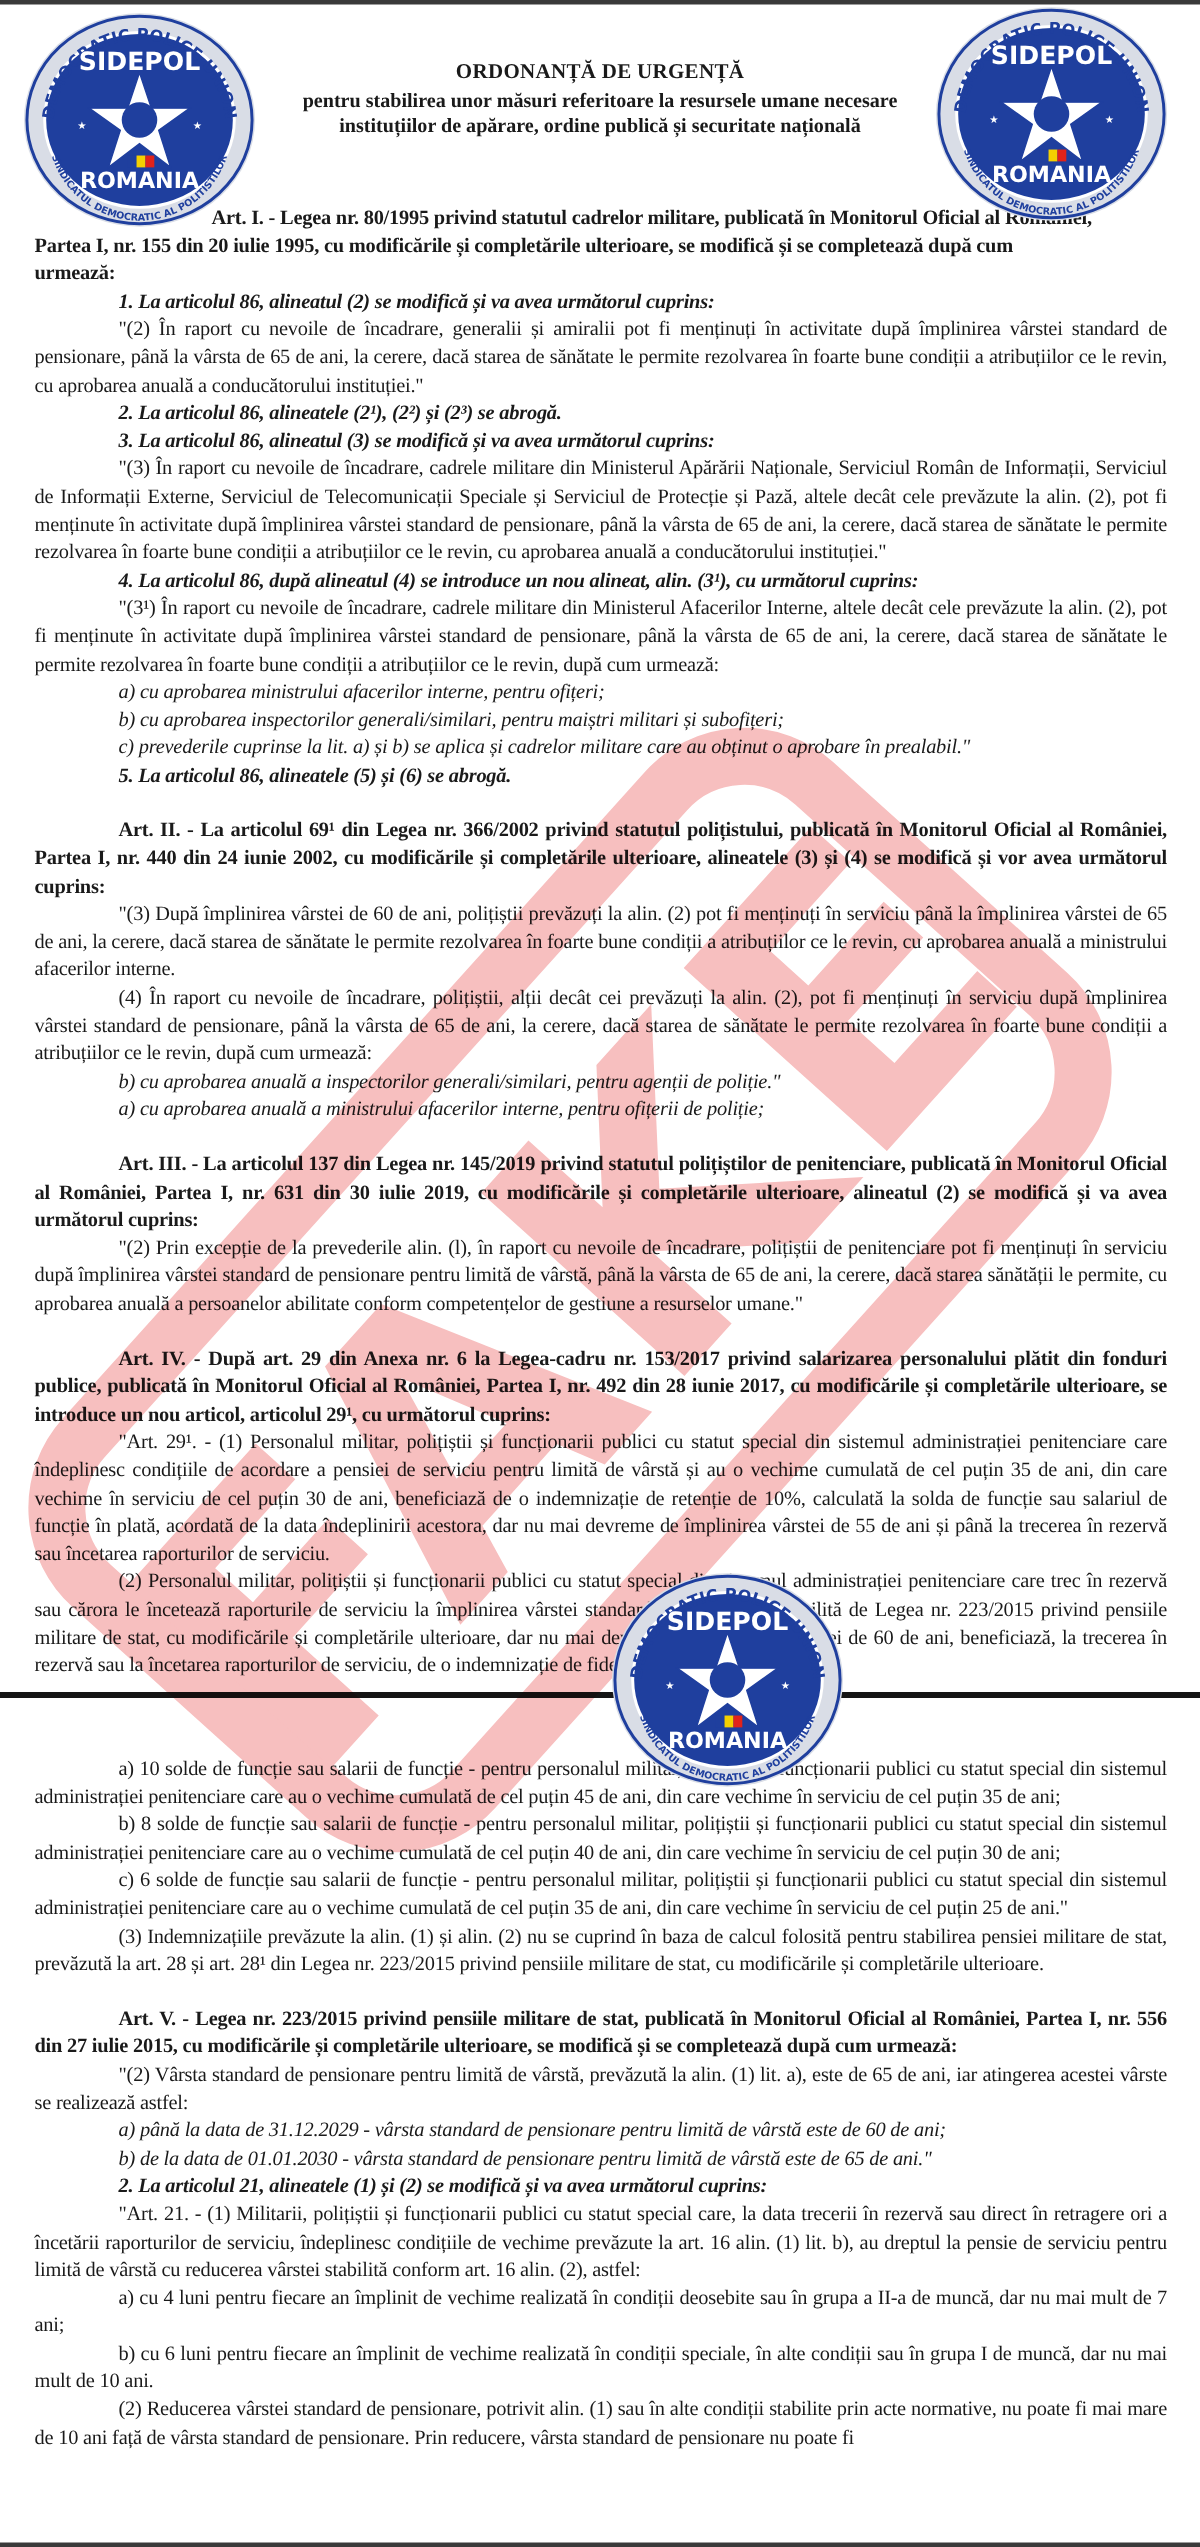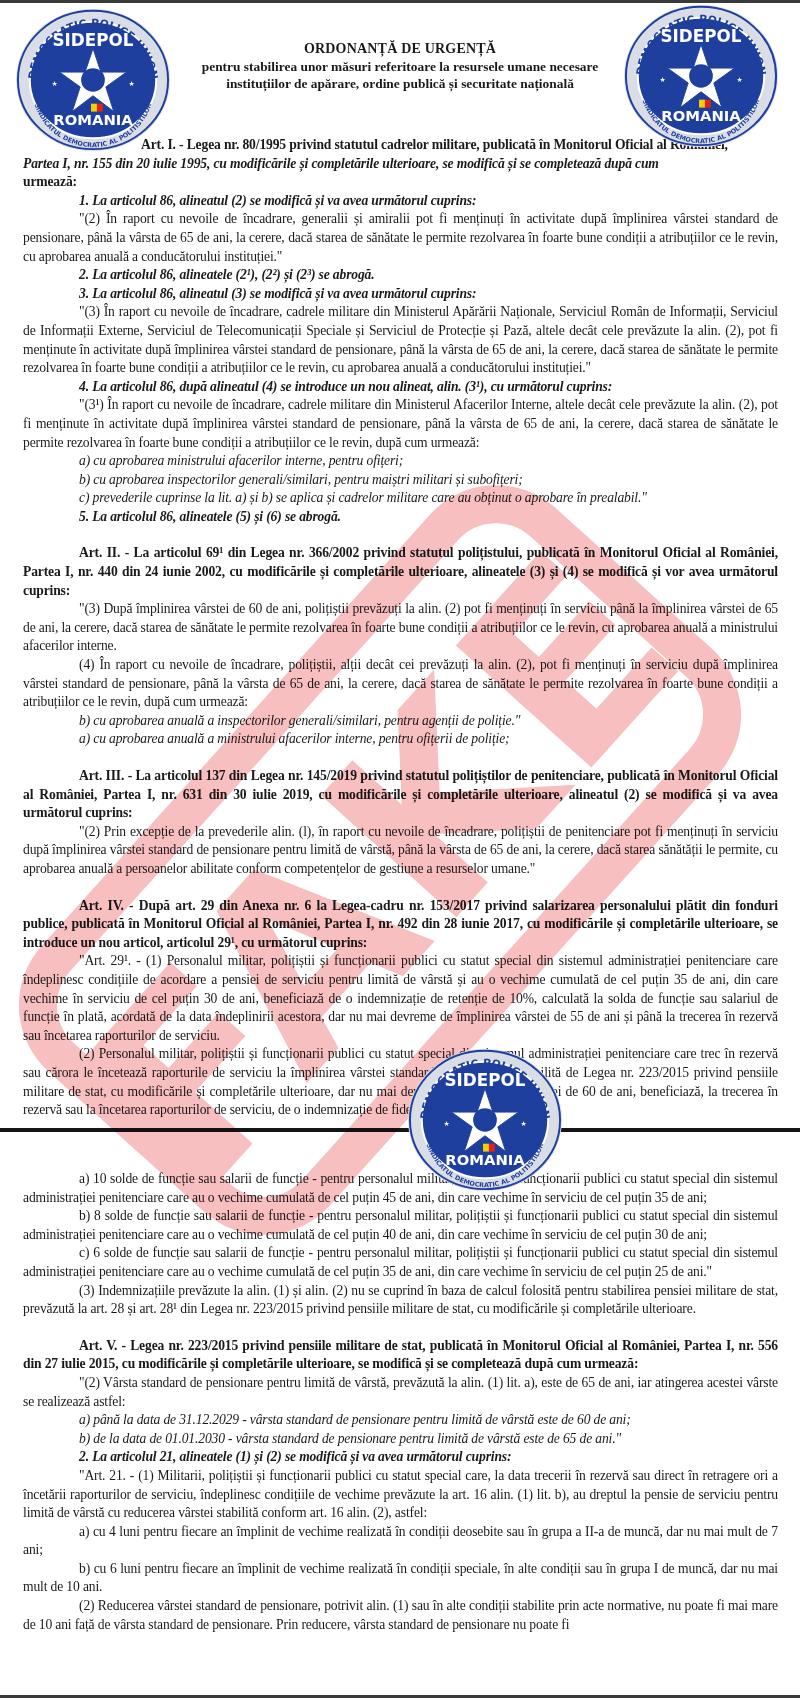--- a/index.html
+++ b/index.html
@@ -107,21 +107,21 @@
     <rect x="78" y="100" width="6" height="8" fill="#f5d000"></rect>
     <rect x="84" y="100" width="6" height="8" fill="#e2231a"></rect>
     <text x="80" y="122" text-anchor="middle" font-family="DejaVu Sans, sans-serif" font-weight="bold" font-size="15" fill="#ffffff">ROMANIA</text>
     <text font-family="DejaVu Sans, sans-serif" font-weight="bold" font-size="6.5" fill="#1f3f9e"><textPath href="#arcBotC" startOffset="50%" text-anchor="middle">SINDICATUL DEMOCRATIC AL POLITISTILOR</textPath></text>
   </svg>
 </div>
 
 <div class="page" style="top:136px;">
   <section>
     <p class="b" style="padding-left:118px; text-align:left; white-space:nowrap; overflow:hidden;">Art. I. - Legea nr. 80/1995 privind statutul cadrelor militare, publicată în Monitorul Oficial al României,</p>
-    <p class="b" style="white-space:nowrap; overflow:hidden;font-style:italic;">Partea I, nr. 155 din 20 iulie 1995, cu modificările și completările ulterioare, se modifică și se completează după cum</p>
+    <p class="b" style="white-space:nowrap; overflow:hidden;">Partea I, nr. 155 din 20 iulie 1995, cu modificările și completările ulterioare, se modifică și se completează după cum</p>
     <p class="b">urmează:</p>
     <p class="b lst">1. La articolul 86, alineatul (2) se modifică și va avea următorul cuprins:</p>
     <p class="ind">"(2) În raport cu nevoile de încadrare, generalii și amiralii pot fi menținuți în activitate după împlinirea vârstei standard de pensionare, până la vârsta de 65 de ani, la cerere, dacă starea de sănătate le permite rezolvarea în foarte bune condiții a atribuțiilor ce le revin, cu aprobarea anuală a conducătorului instituției."</p>
     <p class="b lst">2. La articolul 86, alineatele (2¹), (2²) și (2³) se abrogă.</p>
     <p class="b lst">3. La articolul 86, alineatul (3) se modifică și va avea următorul cuprins:</p>
     <p class="ind">"(3) În raport cu nevoile de încadrare, cadrele militare din Ministerul Apărării Naționale, Serviciul Român de Informații, Serviciul de Informații Externe, Serviciul de Telecomunicații Speciale și Serviciul de Protecție și Pază, altele decât cele prevăzute la alin. (2), pot fi menținute în activitate după împlinirea vârstei standard de pensionare, până la vârsta de 65 de ani, la cerere, dacă starea de sănătate le permite rezolvarea în foarte bune condiții a atribuțiilor ce le revin, cu aprobarea anuală a conducătorului instituției."</p>
     <p class="b lst">4. La articolul 86, după alineatul (4) se introduce un nou alineat, alin. (3¹), cu următorul cuprins:</p>
     <p class="ind">"(3¹) În raport cu nevoile de încadrare, cadrele militare din Ministerul Afacerilor Interne, altele decât cele prevăzute la alin. (2), pot fi menținute în activitate după împlinirea vârstei standard de pensionare, până la vârsta de 65 de ani, la cerere, dacă starea de sănătate le permite rezolvarea în foarte bune condiții a atribuțiilor ce le revin, după cum urmează:</p>
     <p class="lst">a) cu aprobarea ministrului afacerilor interne, pentru ofițeri;</p>
     <p class="lst">b) cu aprobarea inspectorilor generali/similari, pentru maiștri militari și subofițeri;</p>

